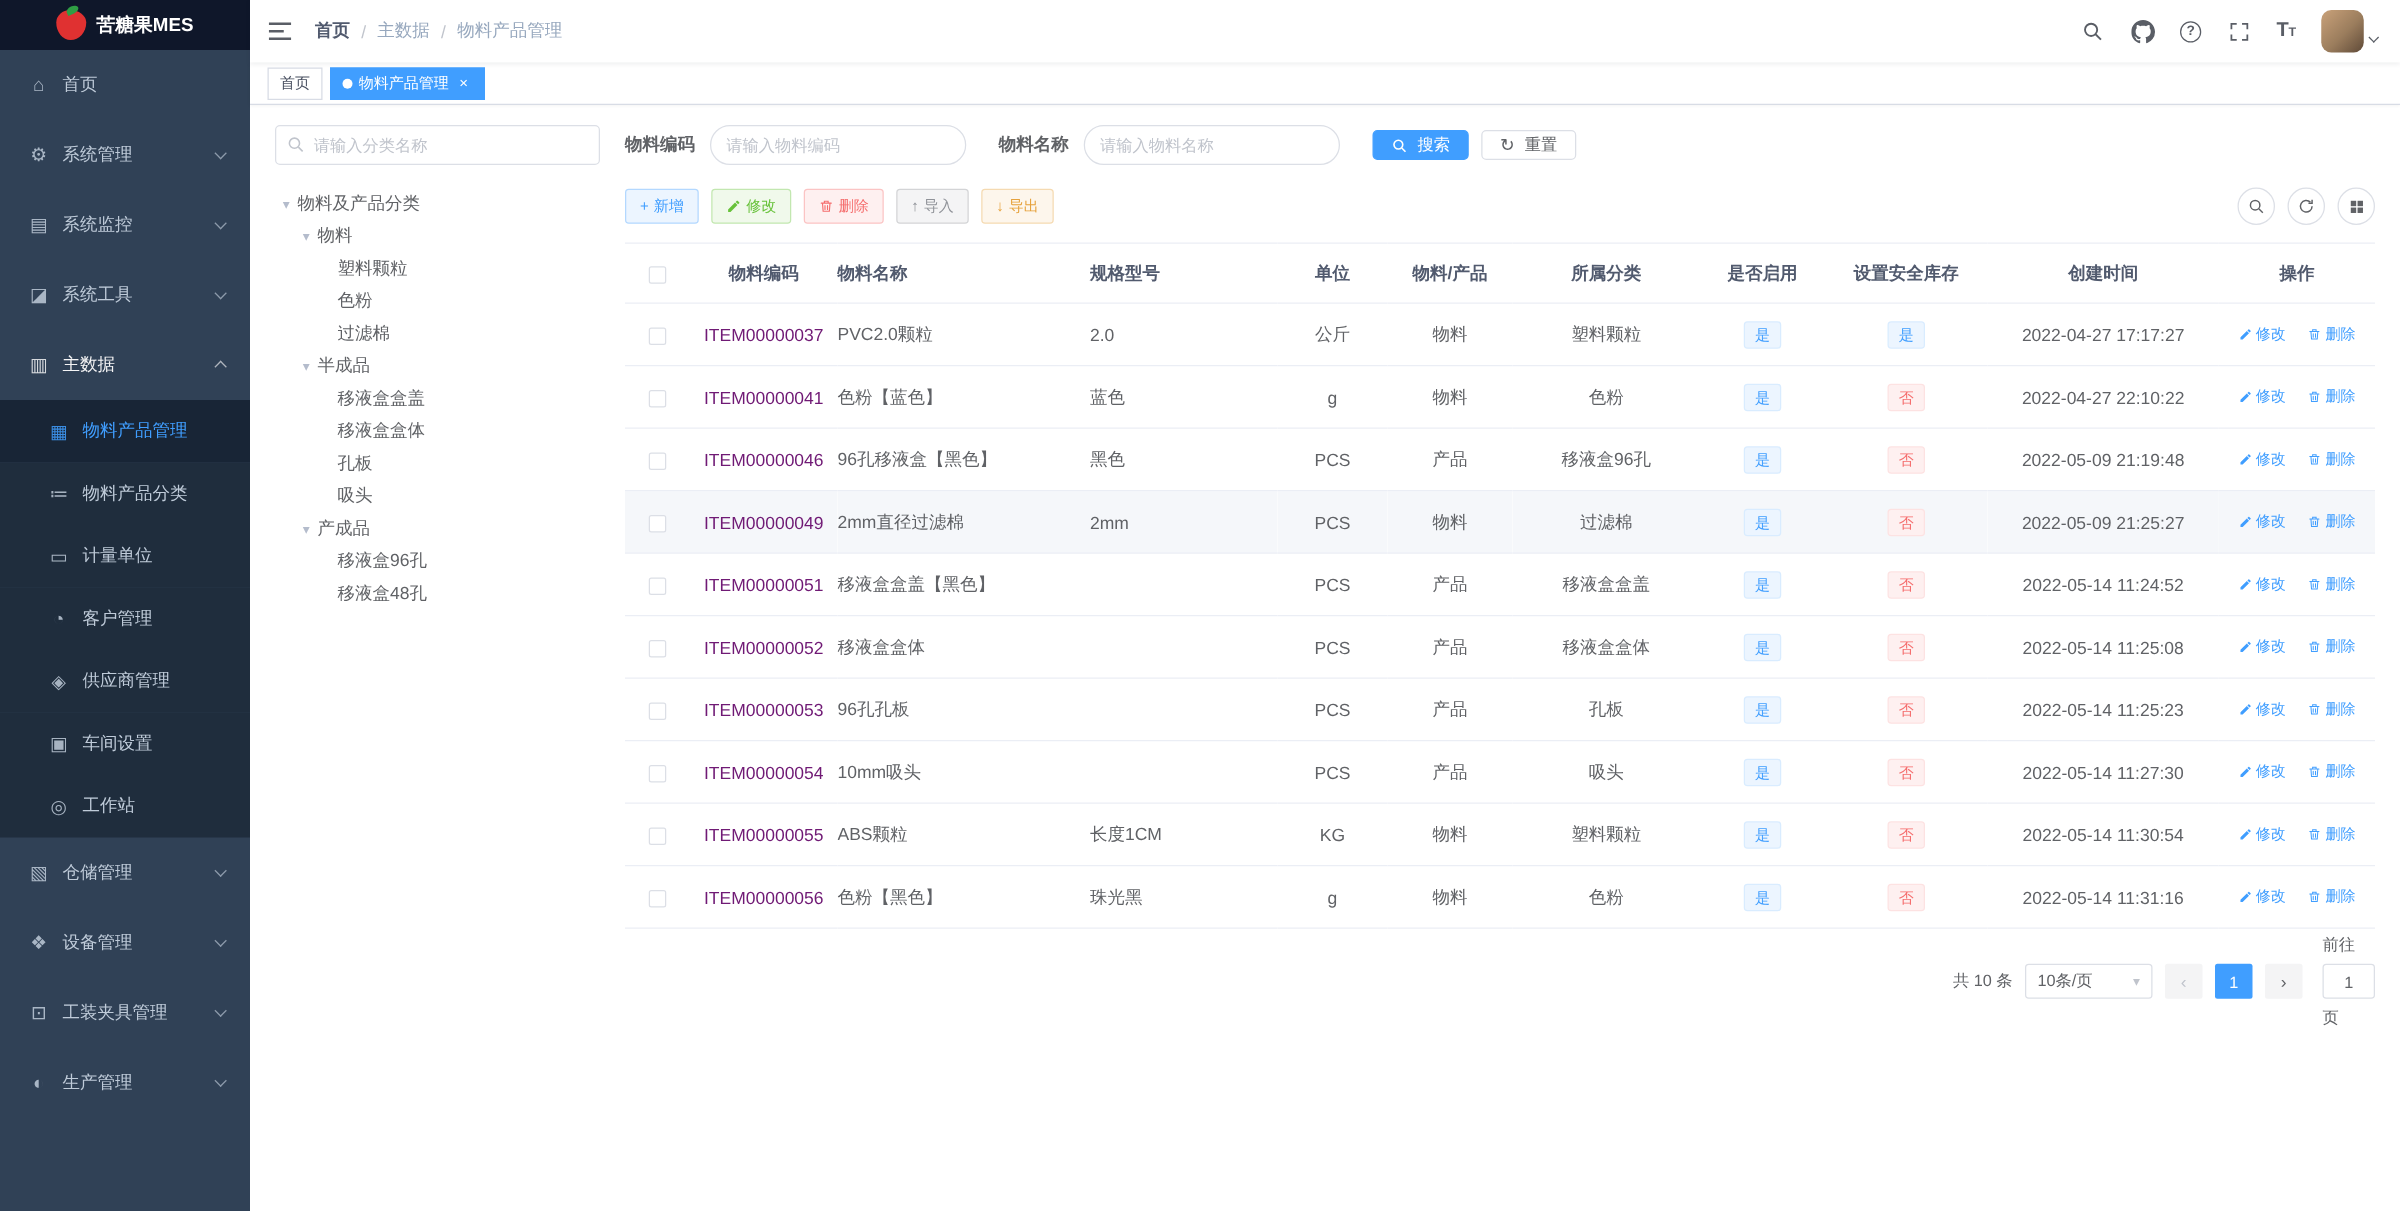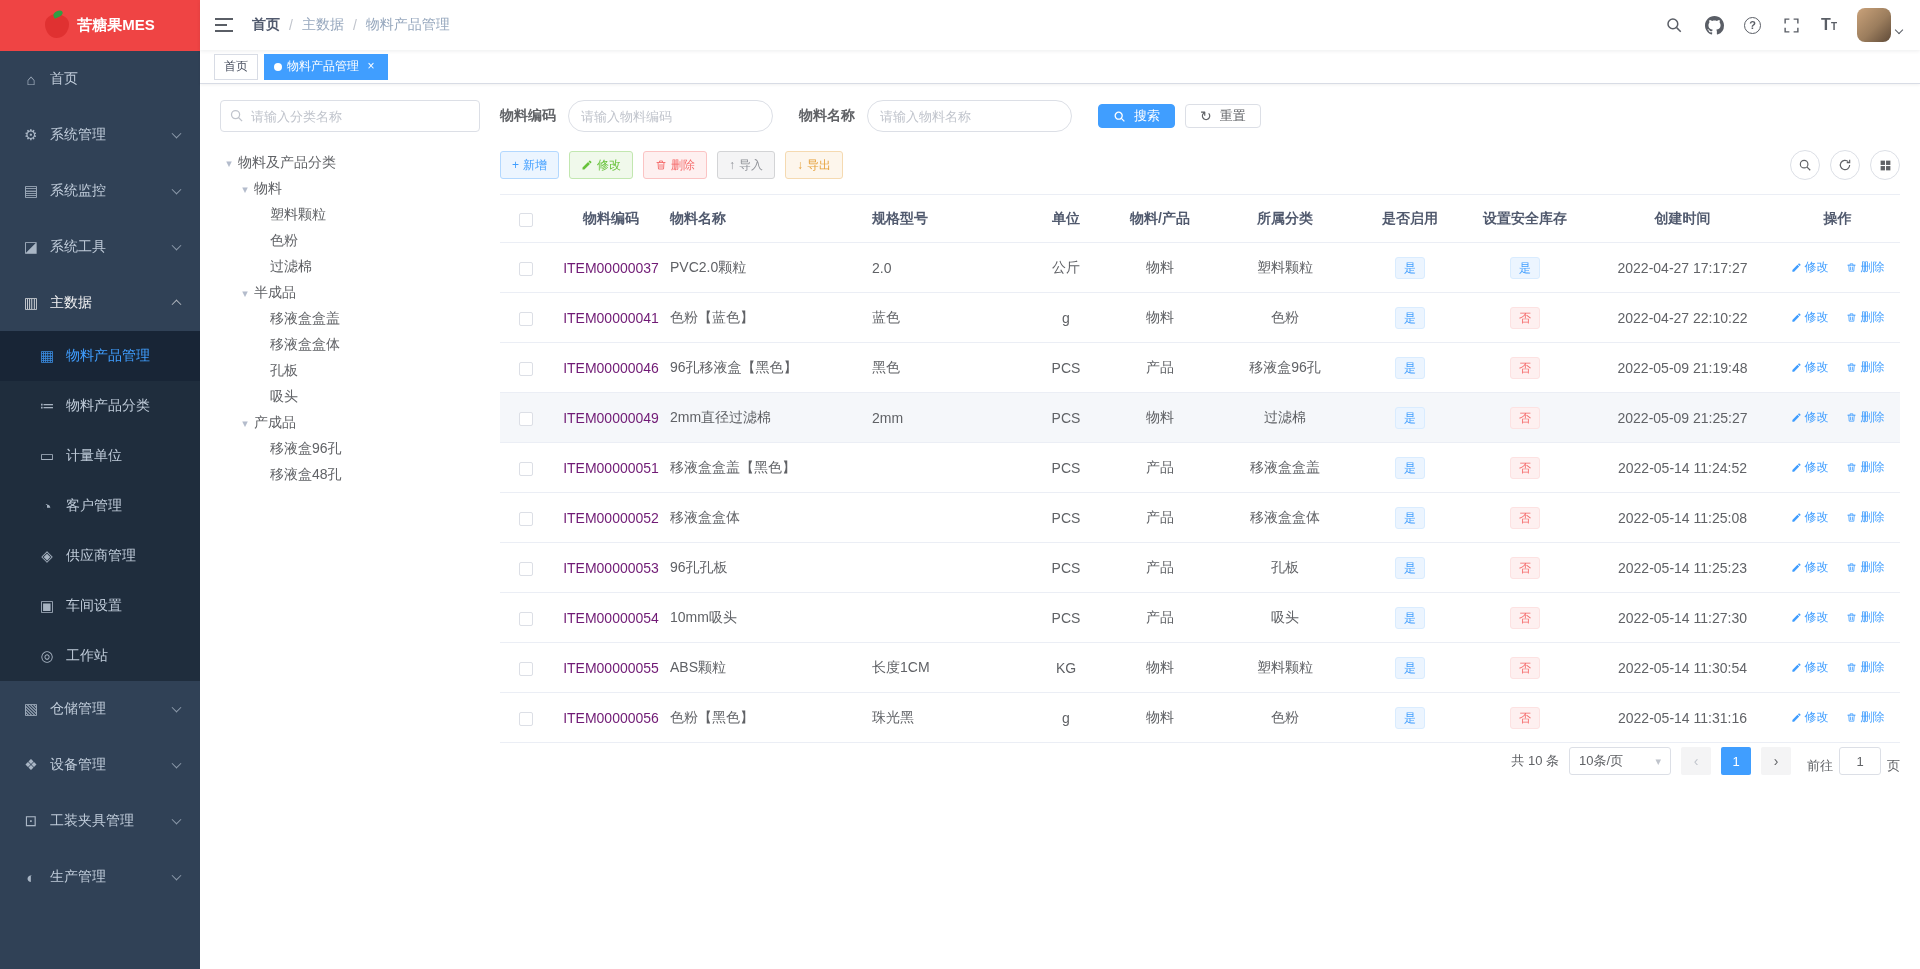--- a/index.html
+++ b/index.html
@@ -2,21 +2,21 @@
 <html><head>
 <meta charset="utf-8">
 <style>
   * { box-sizing: border-box; margin: 0; padding: 0; }
   html, body { background: #fff; }
   body { font-family: "Liberation Sans", "DejaVu Sans", sans-serif; font-size: 14px; color: #303133; }
   .app { width: 1920px; height: 969px; display: flex; overflow: hidden; background: #fff; }
 
   
   .sidebar { width: 200px; flex-shrink: 0; background: #304156; display: flex; flex-direction: column; }
-  .logo { height: 51px; display: flex; align-items: center; justify-content: center; gap: 8px; background: #ef4444; cursor: pointer; }
+  .logo { height: 40px; display: flex; align-items: center; justify-content: center; gap: 8px; background: #0f172a; cursor: pointer; }
   .logo-mark { width: 24px; height: 24px; background: #e03131; border-radius: 46% 54% 52% 48% / 42% 42% 58% 58%; position: relative; flex-shrink: 0; }
   .logo-mark::before { content: ""; position: absolute; top: -3px; left: 8px; width: 10px; height: 6px; background: #2f9e44; border-radius: 50% 50% 50% 0; transform: rotate(-25deg); }
   .logo-text { color: #fff; font-weight: 700; font-size: 15px; }
   .menu { flex: 1; overflow: hidden; }
   .menu-item { position: relative; height: 56px; display: flex; align-items: center; padding-left: 20px; color: #bfcbd9; font-size: 14px; cursor: pointer; }
   .menu-item.sub { height: 50px; background: #1f2d3d; padding-left: 36px; }
   .menu-item.sub.active { color: #409eff; background: #182536; }
   .menu-item.expanded { color: #f4f4f5; }
   .mi-icon { width: 22px; margin-right: 8px; font-size: 15px; text-align: center; opacity: .85; }
   .mi-label { white-space: nowrap; }
@@ -114,21 +114,21 @@
   .tag-red  { background: #fef0f0; border-color: #fde2e2; color: #f56c6c; }
   .op-link { color: #409eff; font-size: 12px; cursor: pointer; display: inline-flex; align-items: center; gap: 3px; margin: 0 7px; text-decoration: none; }
 
   
   .pagination { display: flex; align-items: center; justify-content: flex-end; gap: 10px; margin-top: 4px; font-size: 13px; color: #606266; }
   .page-select { width: 102px; height: 28px; border: 1px solid #dcdfe6; border-radius: 3px; display: flex; align-items: center; justify-content: space-between; padding: 4px 9px; cursor: pointer; color: #606266; background: #fff; }
   .select-caret { color: #c0c4cc; font-size: 11px; }
   .pg-btn { min-width: 30px; height: 28px; padding: 0 4px; border-radius: 2px; background: #f4f4f5; display: flex; align-items: center; justify-content: center; cursor: pointer; font-size: 14px; color: #606266; }
   .pg-btn.disabled { color: #c0c4cc; cursor: not-allowed; }
   .pg-btn.active { background: #409eff; color: #fff; font-size: 13px; }
-  .goto { display: flex; align-items: flex-end; gap: 6px; margin-left: 6px; }
+  .goto { display: flex; align-items: flex-start; gap: 6px; margin-left: 6px; flex-direction: column; }
   .goto input { width: 42px; height: 28px; border: 1px solid #dcdfe6; border-radius: 3px; text-align: center; font-size: 13px; color: #606266; outline: none; }
 </style>
 </head>
 <body>
 
 <div class="app">
 
   <aside class="sidebar">
     <div class="logo">
       <span class="logo-mark"></span>

